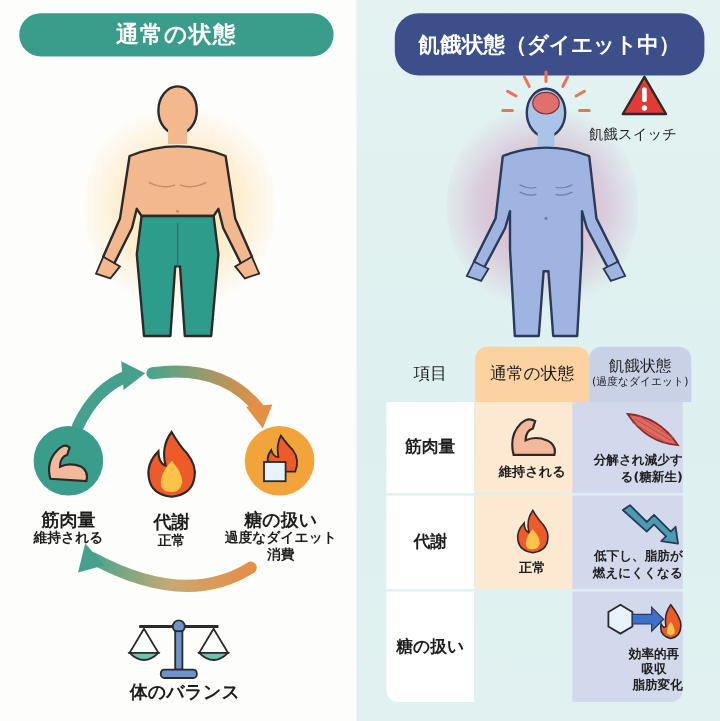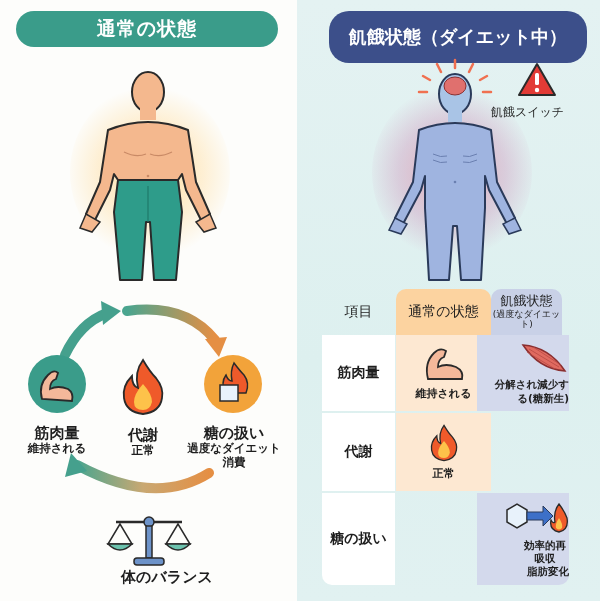--- a/index.html
+++ b/index.html
@@ -27,21 +27,21 @@
   
   .cycle-label { position: absolute; text-align: center; font-weight: bold; line-height: 1.2; }
   .cycle-label .main { font-size: 15px; display: block; }
   .cycle-label .sub { font-size: 11.5px; display: block; }
   .circle-icon { position: absolute; width: 58px; height: 58px; border-radius: 50%; }
 
   
   .tbl-head { position: absolute; font-weight: normal; text-align: center; display: flex; flex-direction: column; align-items: center; justify-content: center; }
   .col-item-head { left: 25px; top: 292px; width: 73px; height: 40px; font-size: 14px; }
   .col-normal-head { left: 99px; top: 289px; width: 95px; height: 46px; background: #fcd3a0; border-radius: 10px 10px 0 0; font-size: 14px; }
-  .col-starve-head { left: 194px; top: 289px; width: 71px; height: 46px; background: #c9d1e7; border-radius: 10px 10px 0 0; font-size: 13px; line-height: 1.15; }
+  .col-starve-head { left: 194px; top: 289px; width: 85px; height: 46px; background: #c9d1e7; border-radius: 10px 10px 0 0; font-size: 13px; line-height: 1.15; }
   .col-starve-head .sub { font-size: 9px; }
 
   .cell { position: absolute; display: flex; flex-direction: column; align-items: center; justify-content: center; text-align: center; font-weight: bold; }
   .c-item { left: 25px; width: 73px; background: #ffffff; font-size: 14px; }
   .c-normal { left: 99px; width: 95px; background: #fde8d2; font-size: 11px; }
   .c-starve { left: 180px; width: 92px; background: #d3d9ec; font-size: 10.5px; line-height: 1.25; align-items: flex-end; }
   .r1 { top: 335px; height: 76px; }
   .r2 { top: 413px; height: 78px; }
   .r3 { top: 493px; height: 92px; }
   .c-item.r3 { border-radius: 0 0 0 10px; }
@@ -126,21 +126,21 @@
   <svg style="position:absolute;left:104px;top:516px" width="90" height="52" viewBox="0 0 90 52">
     <line x1="12" y1="6" x2="78" y2="6" stroke="#2a2a2a" stroke-width="2.5"></line>
     <circle cx="45" cy="6" r="5" fill="#6d93c9" stroke="#2a2a2a" stroke-width="1.5"></circle>
     <rect x="42" y="10" width="6" height="32" fill="#6d93c9" stroke="#2a2a2a" stroke-width="1.5"></rect>
     <rect x="30" y="42" width="30" height="7" rx="3" fill="#6d93c9" stroke="#2a2a2a" stroke-width="1.5"></rect>
     <path d="M16 8 L4 28 L28 28 Z" fill="none" stroke="#2a2a2a" stroke-width="1.5"></path>
     <path d="M4 28 Q16 40 28 28 Z" fill="#6cc3ae" stroke="#2a2a2a" stroke-width="1.5"></path>
     <path d="M74 8 L62 28 L86 28 Z" fill="none" stroke="#2a2a2a" stroke-width="1.5"></path>
     <path d="M62 28 Q74 40 86 28 Z" fill="#6cc3ae" stroke="#2a2a2a" stroke-width="1.5"></path>
   </svg>
-  <div class="cycle-label" style="left:107px;top:568px;width:120px">
+  <div class="cycle-label" style="left:94px;top:568px;width:120px">
     <span class="main">体のバランス</span>
   </div>
 </div>
 
 <div class="right-panel">
   <div class="pill pill-starve">飢餓状態（ダイエット中）</div>
 
   <div class="glow-starve"></div>
   <svg class="figure" style="left:88px;top:58px" width="140" height="226" viewBox="0 0 140 226">
 
@@ -207,20 +207,27 @@
   <div class="cell c-item r2">
     <span>代謝</span>
   </div>
   <div class="cell c-normal r2">
     <svg width="30" height="40" viewBox="0 0 46 58">
       <path d="M23 2 Q30 14 36 20 Q44 30 42 40 Q40 54 23 56 Q6 54 4 40 Q2 28 12 18 Q12 28 18 30 Q14 14 23 2 Z" fill="#ef5a2a" stroke="#2a2a2a" stroke-width="2"></path>
       <path d="M23 26 Q32 36 32 44 Q30 52 23 52 Q14 52 14 44 Q14 36 23 26 Z" fill="#fdc24a"></path>
     </svg>
     <span>正常</span>
   </div>
+  <div class="cell c-starve r2">
+    <svg width="54" height="36" viewBox="0 0 54 36">
+      <path d="M4 6 L10 2 L24 16 L30 10 L44 24 L48 20 L50 34 L36 32 L40 28 L30 18 L24 24 Z" fill="#4a9db0" stroke="#2a3a5a" stroke-width="1.5" stroke-linejoin="round"></path>
+    </svg>
+    <span>低下し、脂肪が</span>
+    <span>燃えにくくなる</span>
+  </div>
 
   <div class="cell c-item r3">
     <span>糖の扱い</span>
   </div>
   <div class="cell c-starve r3">
     <svg width="66" height="36" viewBox="0 0 66 36">
       <path d="M4 10 L14 4 L24 10 L24 22 L14 28 L4 22 Z" fill="#e8f2fb" stroke="#2a2a2a" stroke-width="1.5"></path>
       <path d="M24 12 L40 12 L40 6 L50 16 L40 26 L40 20 L24 20 Z" fill="#3d70c8" stroke="#2a3a5a" stroke-width="1"></path>
       <path d="M56 4 Q62 12 64 18 Q66 30 56 32 Q46 30 48 20 Q50 24 52 22 Q50 12 56 4 Z" fill="#ef5a2a" stroke="#2a2a2a" stroke-width="1.3"></path>
       <path d="M56 18 Q60 24 59 28 Q56 31 53 28 Q52 24 56 18 Z" fill="#fdc24a"></path>

